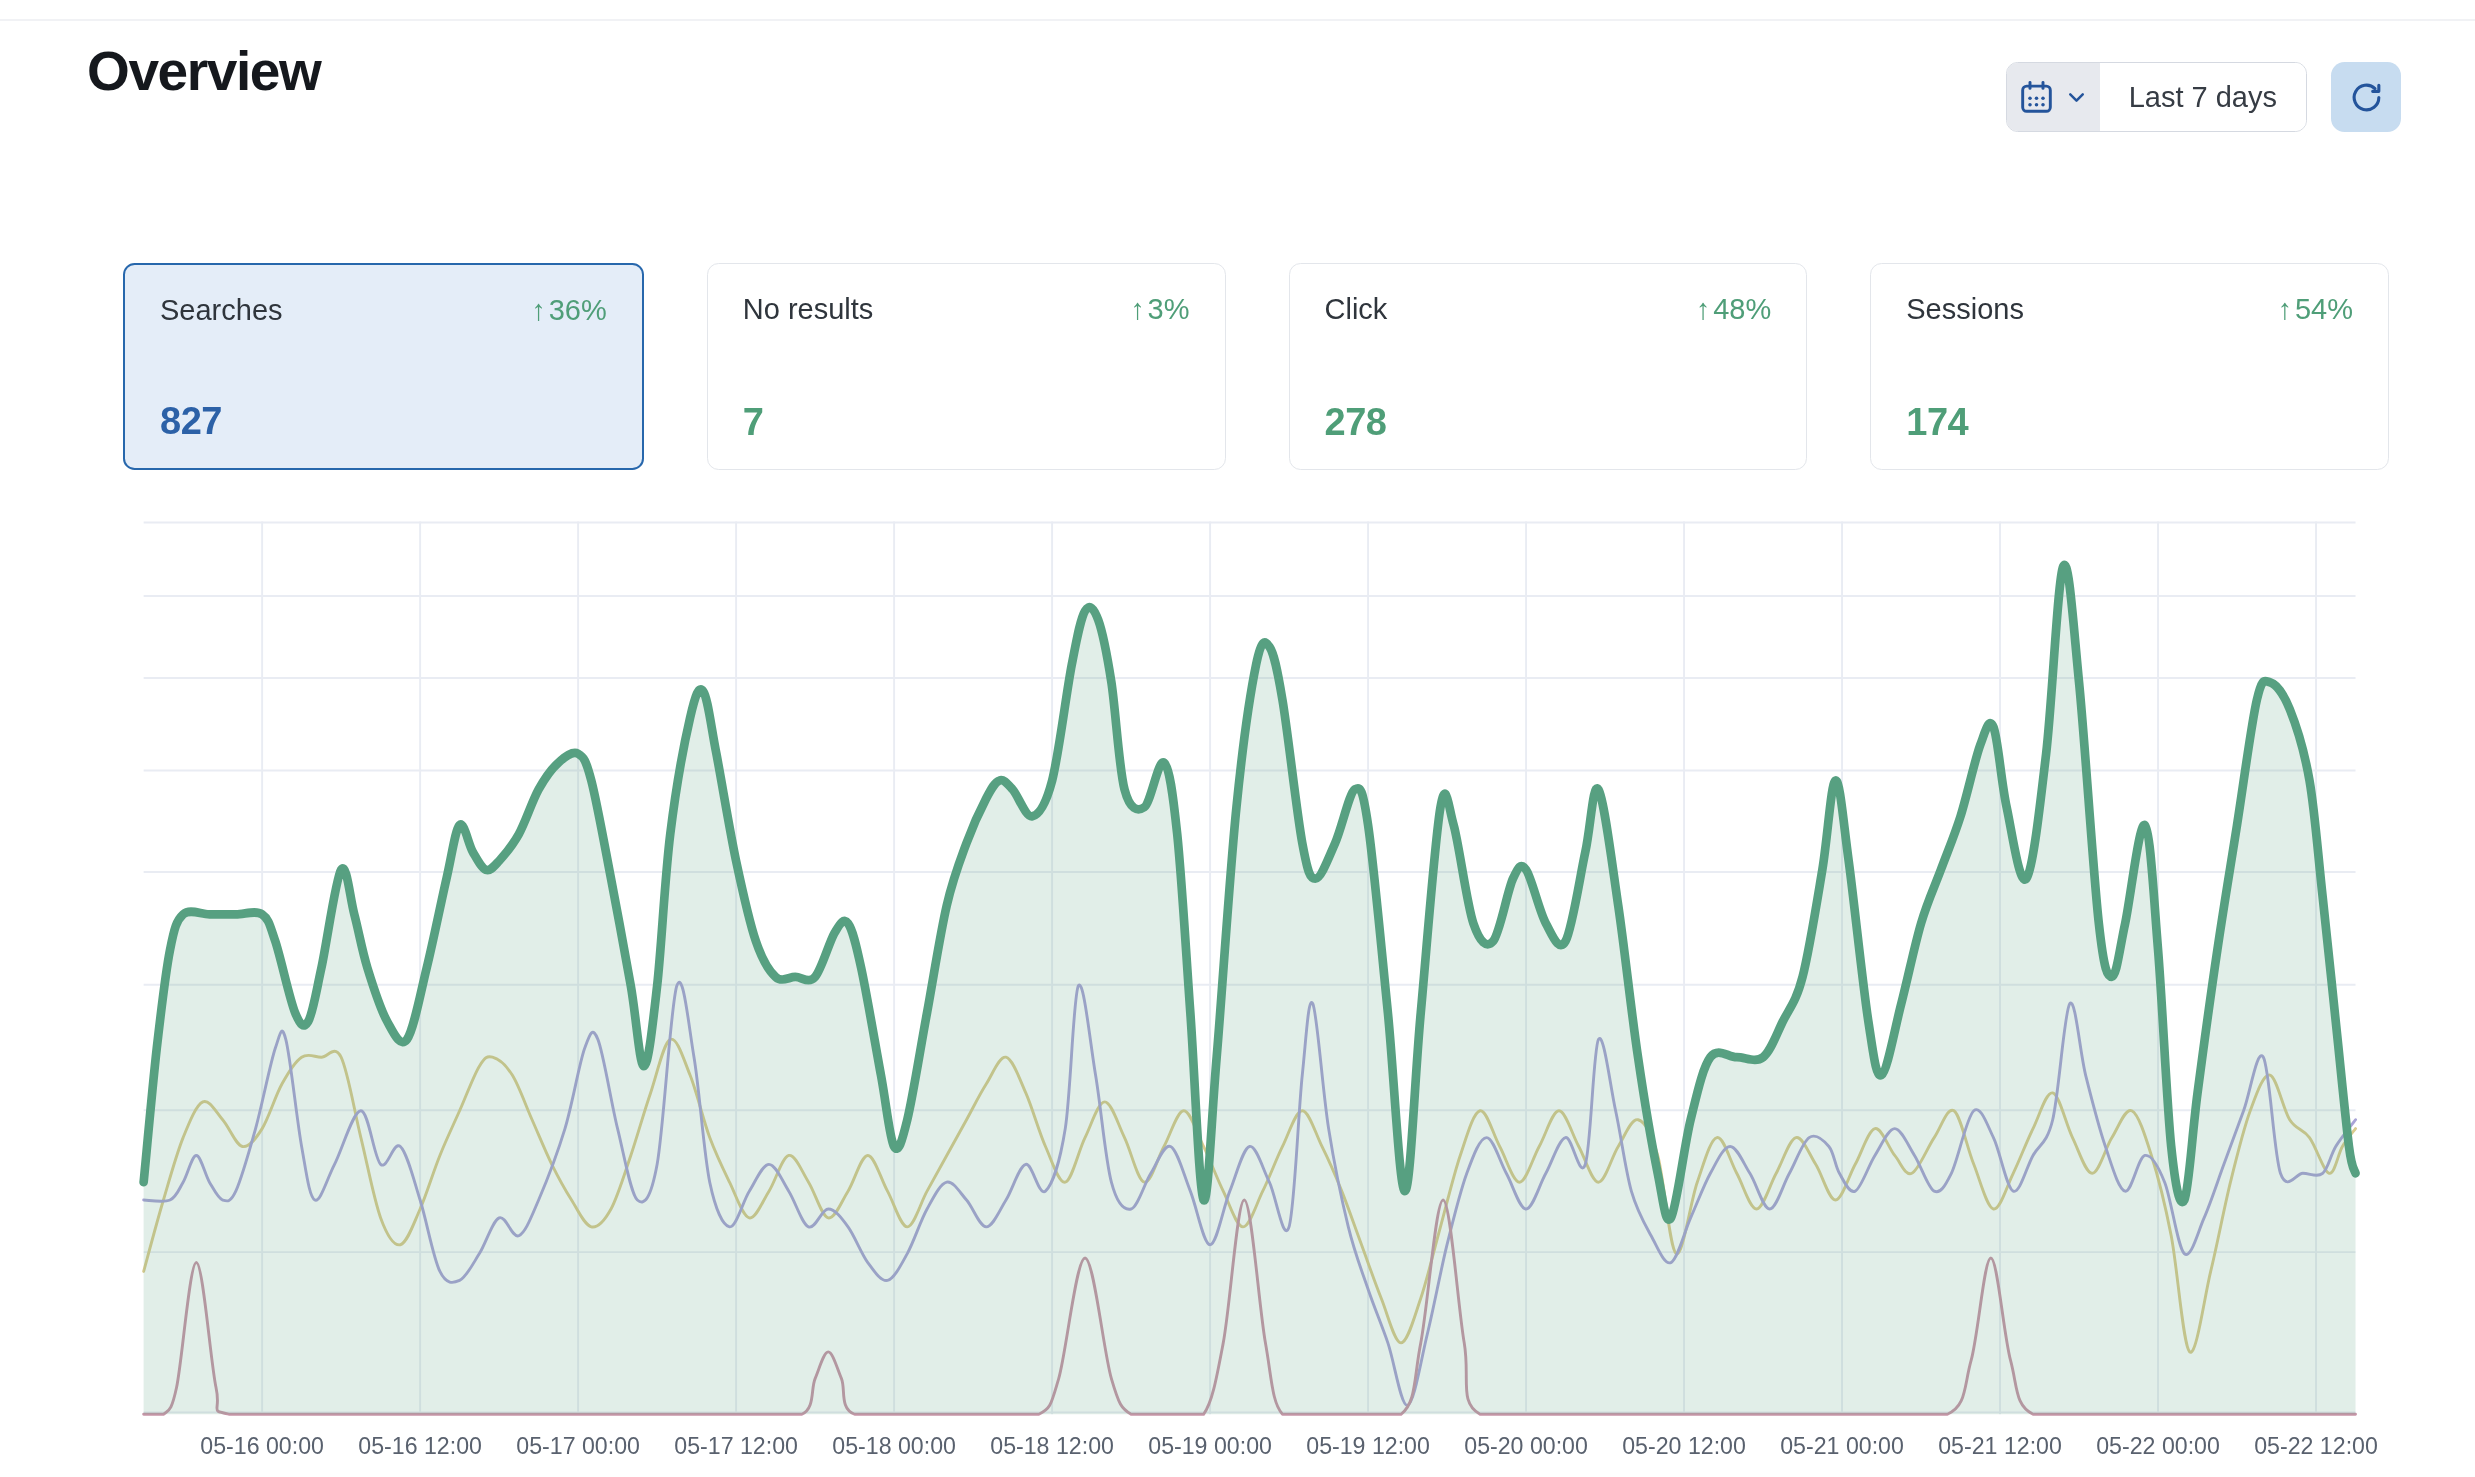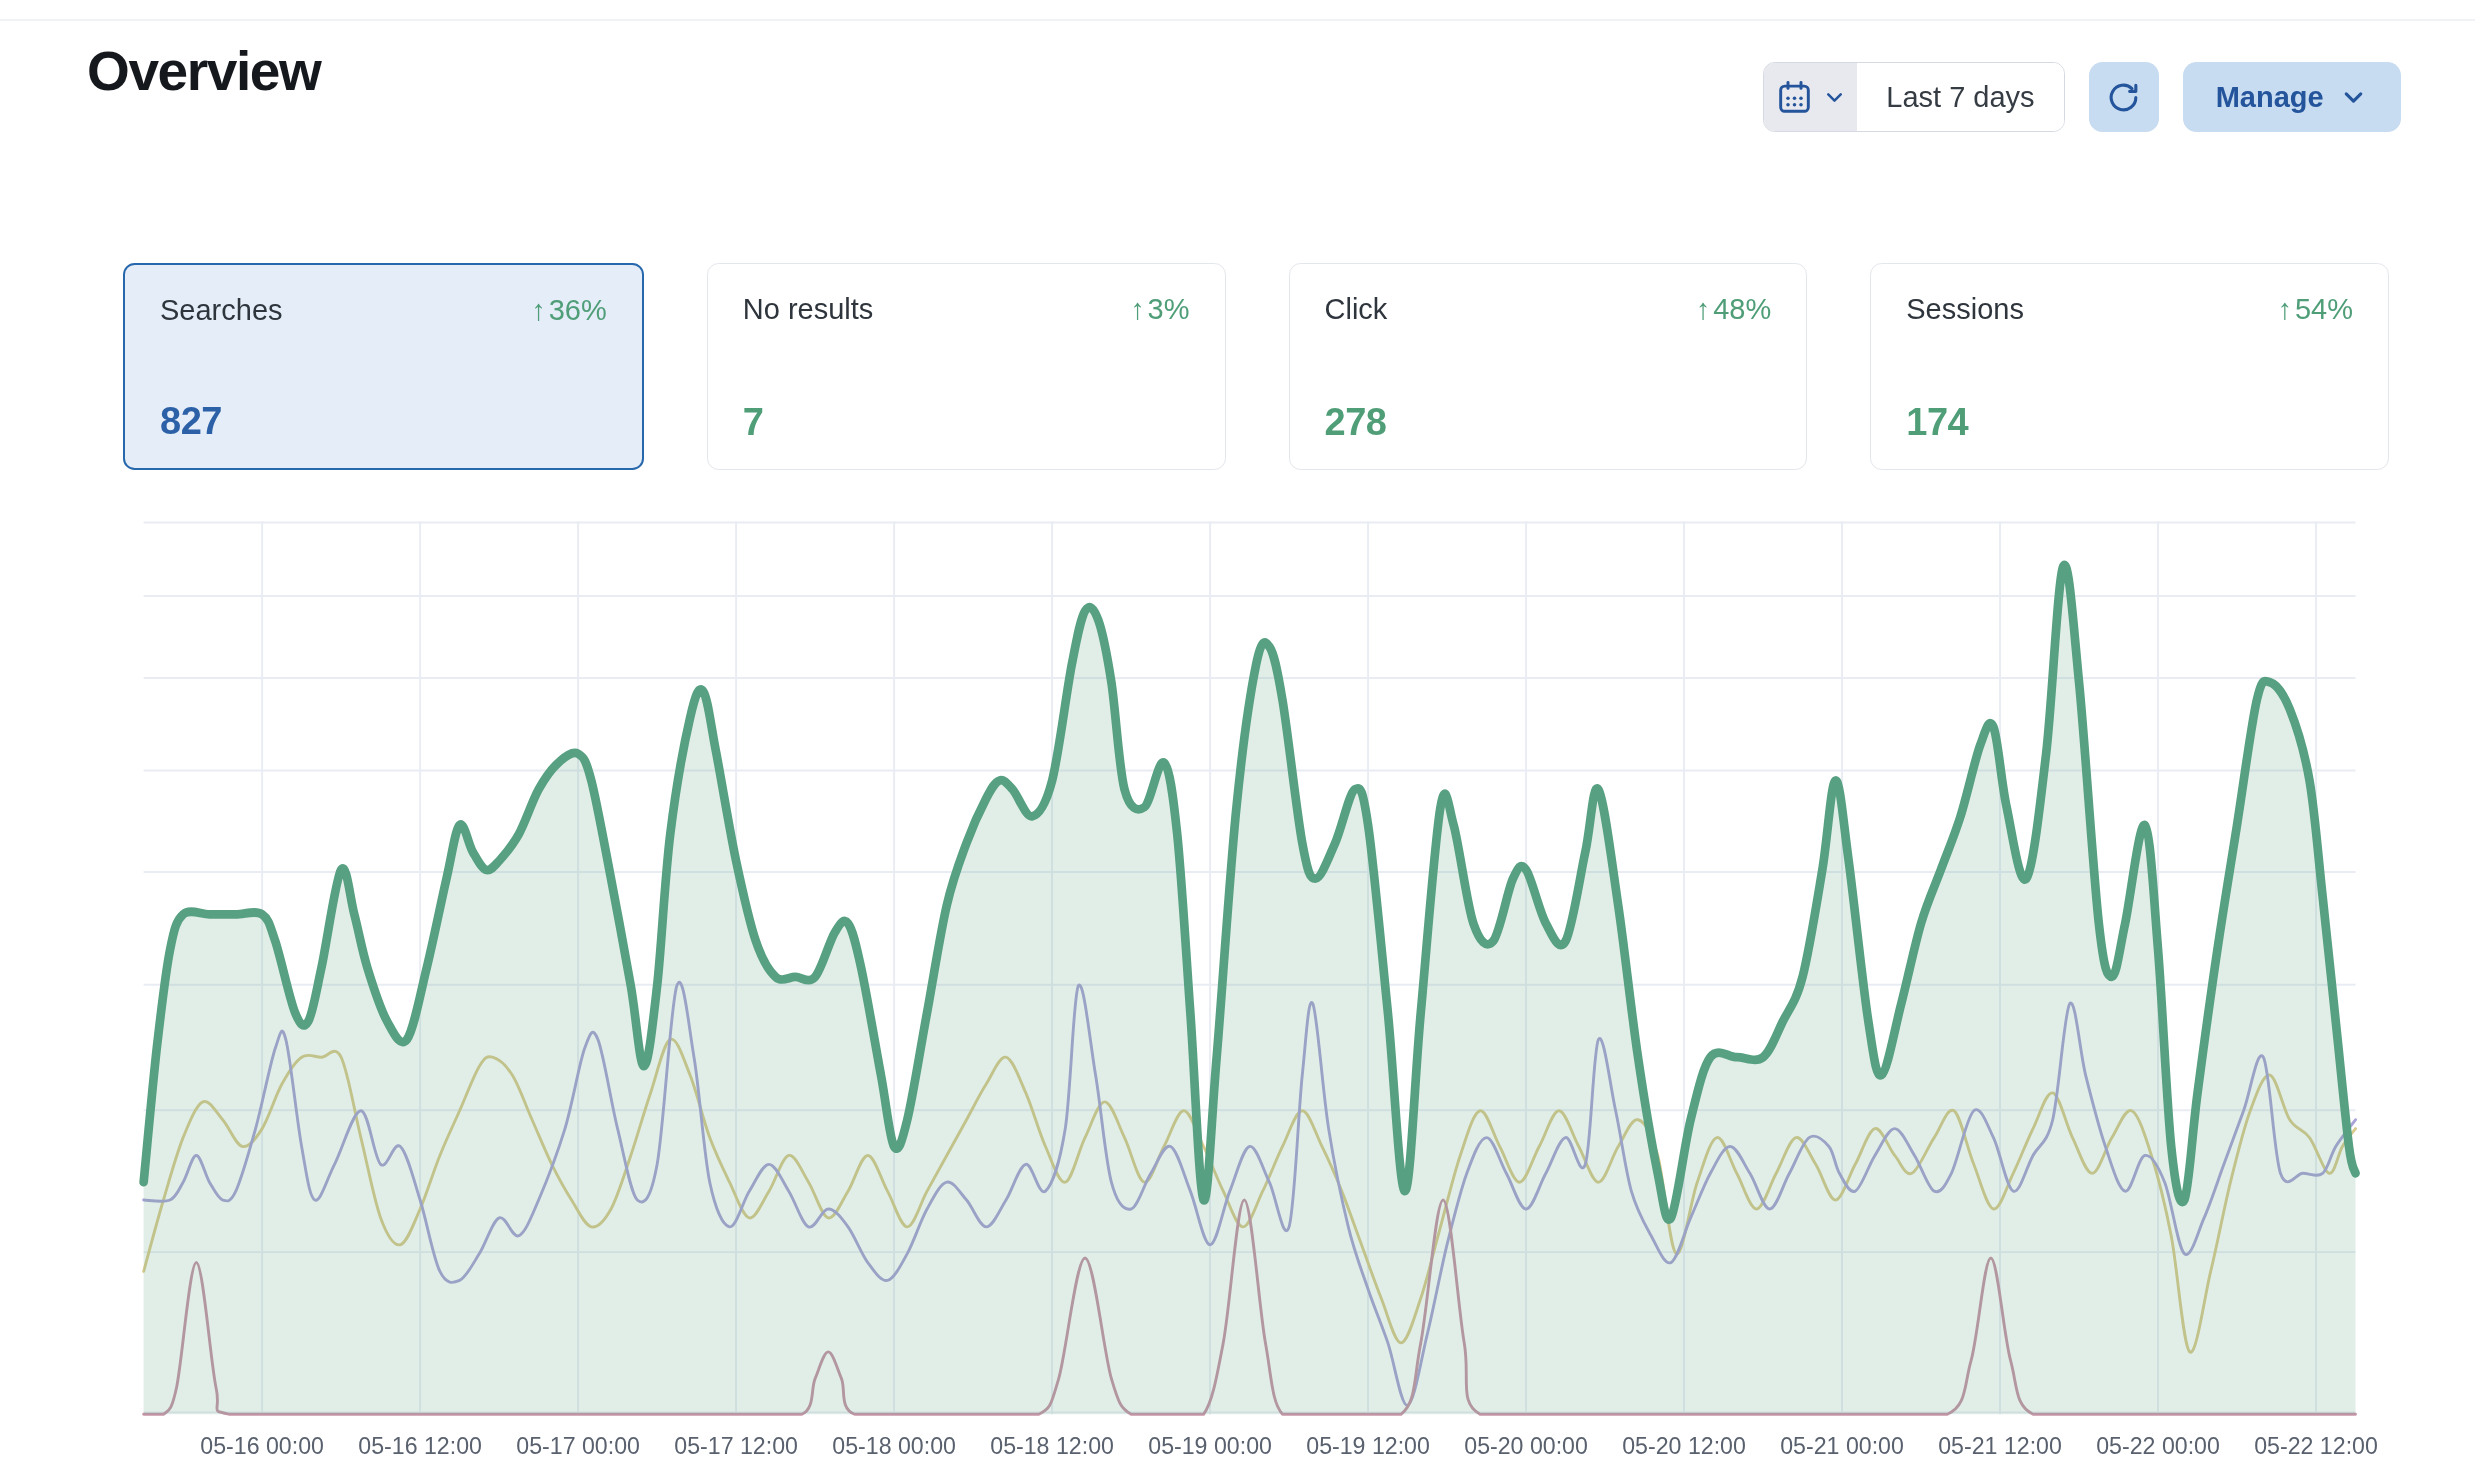--- a/index.html
+++ b/index.html
@@ -68,28 +68,20 @@
 
   <button class="iconbtn">
     <span style="display:flex;">
       <svg width="37" height="37" viewBox="0 0 24 24" fill="none" stroke="#24549b" stroke-width="2" stroke-linecap="round" stroke-linejoin="round">
         <path d="M20 12a8 8 0 1 1-2.5-5.8"></path>
         <polyline points="20 4 20 8 16 8"></polyline>
       </svg>
     </span>
   </button>
 
-  <button class="managebtn">
-    <span>Manage</span>
-    <span style="display:flex;">
-      <svg width="29" height="29" viewBox="0 0 24 24" fill="none" stroke="#24549b" stroke-width="2.6" stroke-linecap="round" stroke-linejoin="round">
-          <polyline points="6 9 12 15 18 9"></polyline>
-        </svg>
-    </span>
-  </button>
 </div>
 
 <div class="cards">
   <div class="card selected">
     <div class="card-top">
       <span class="card-label">Searches</span>
       <span class="card-delta">
           <span>↑</span>
           <span>36%</span>
         </span>

